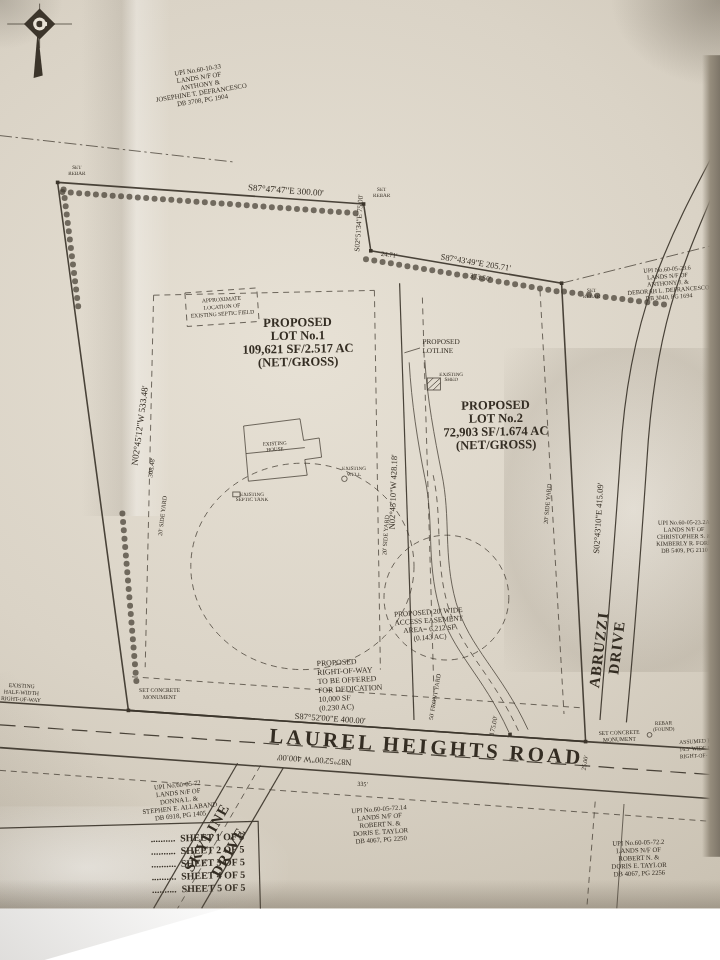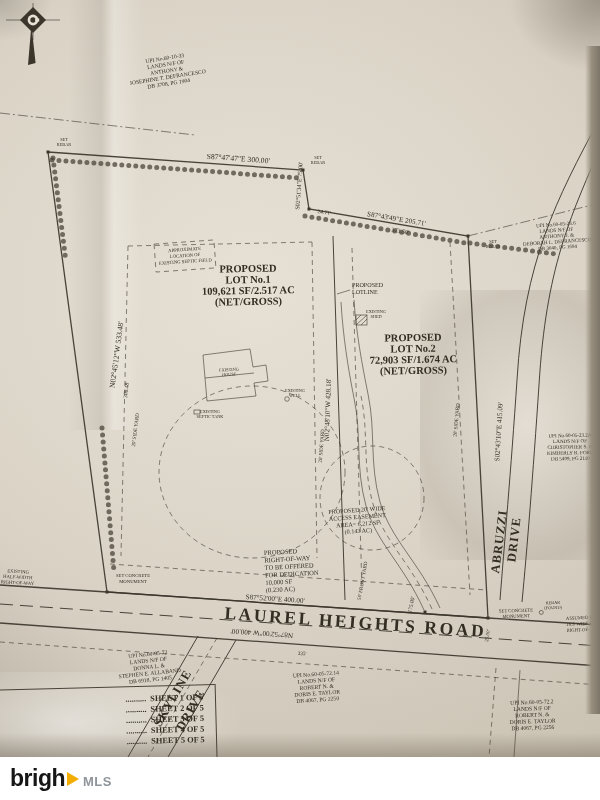--- a/index.html
+++ b/index.html
@@ -358,18 +358,13 @@
       <text class="t8 b" x="204" y="713.6" text-anchor="end"><tspan>..........</tspan><tspan dx="4">SHEET 2 OF 5</tspan></text>
       <text class="t8 b" x="204" y="724.2" text-anchor="end"><tspan>..........</tspan><tspan dx="4">SHEET 3 OF 5</tspan></text>
       <text class="t8 b" x="204" y="734.8" text-anchor="end"><tspan>..........</tspan><tspan dx="4">SHEET 4 OF 5</tspan></text>
       <text class="t8 b" x="204" y="745.4" text-anchor="end"><tspan>..........</tspan><tspan dx="4">SHEET 5 OF 5</tspan></text>
     </g>
   </svg>
 
   <div class="edge-right"></div>
   <div class="edge-bottom"></div>
 
-  <div class="mlsbar">
-    <span class="logo-word">brigh</span>
-    <span class="logo-tri"></span>
-    <span class="logo-mls">MLS</span>
-  </div>
 </div>
 
 </body></html>

